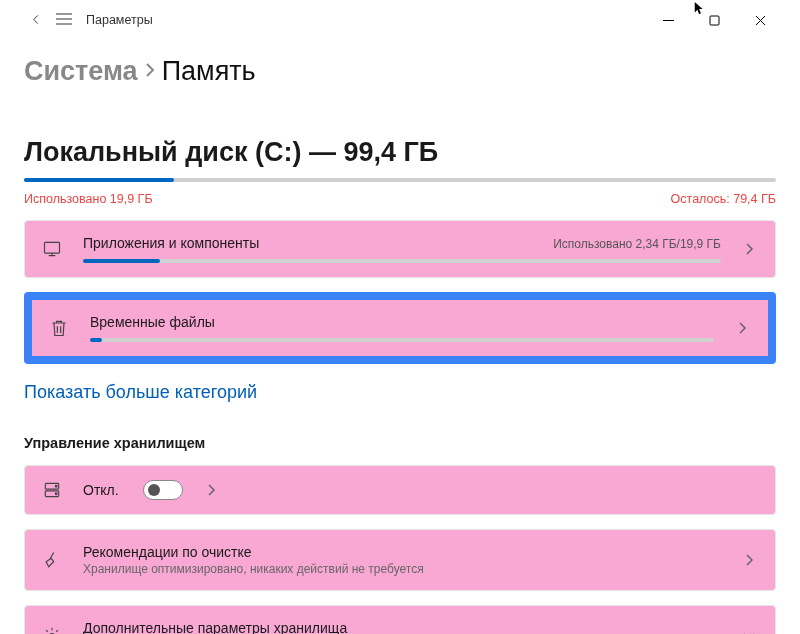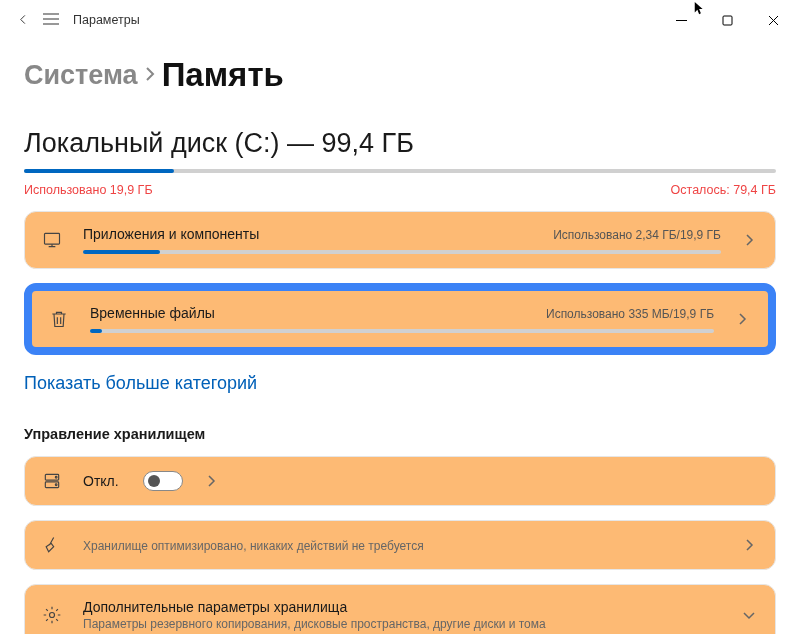--- a/index.html
+++ b/index.html
@@ -9,21 +9,21 @@
     color: #1a1a1a;
     width: 800px;
     height: 634px;
     overflow: hidden;
     position: relative;
   }
   .titlebar {
     height: 40px;
     display: flex;
     align-items: center;
-    padding: 0 4px;
+    padding: 0 17px;
   }
   .titlebar .left {
     display: flex;
     align-items: center;
     gap: 14px;
     padding-left: 14px;
   }
   .titlebar .title {
     font-size: 12.5px;
     color: #333;
@@ -44,26 +44,26 @@
   }
   .breadcrumb .bc-item {
     font-size: 27px;
     font-weight: 600;
     color: #888;
   }
   .breadcrumb .bc-sep {
     font-size: 20px; color: #888;
   }
   .breadcrumb .bc-current {
-    font-size: 33px; font-weight: 700; color: #111;
+    font-size: 27px; font-weight: 400; color: #111;
   }
   .disk-title {
     font-size: 27px;
-    font-weight: 400;
-    margin-top: 34px;
+    font-weight: 700;
+    margin-top: 50px;
   }
   .big-bar {
     margin-top: 10px;
     height: 4px;
     background: #d0d0d0;
     border-radius: 2px;
     position: relative;
   }
   .big-bar .fill {
     position: absolute; left: 0; top: 0; bottom: 0;
@@ -71,27 +71,27 @@
     border-radius: 2px;
   }
   .usage-row {
     display: flex; justify-content: space-between;
     font-size: 12.5px; color: #ef4444;
     margin-top: 10px;
     text-align: center;
   }
   .card {
     border: 1px solid #e6e6e6;
-    border-radius: 12px;
+    border-radius: 4px;
     margin-top: 14px;
     padding: 14px 16px 14px 14px;
     display: flex;
     align-items: center;
     gap: 18px;
-    background: #fdba74;
+    background: #f9a8d4;
   }
   .card.highlighted {
     border: 8px solid #3b82f6;
   }
   .card .icn {
     width: 26px; display:flex; align-items:center; justify-content:center;
     color: #333;
     flex-shrink: 0;
   }
   .card .body { flex: 1; min-width:0; }
@@ -234,21 +234,20 @@
   
   <div class="card highlighted">
     <div class="icn">
       <svg class="icon-svg" viewBox="0 0 24 24" fill="none" stroke="#444" stroke-width="1.4">
         <path d="M4 6 H20 M9 6 V4 H15 V6 M6 6 L7 21 H17 L18 6 M10 10 V18 M14 10 V18"></path>
       </svg>
     </div>
     <div class="body">
       <div class="row1">
         <span class="label">Временные файлы</span>
-        <span class="stat">Использовано 335 МБ/19,9 ГБ</span>
       </div>
       <div class="mini-bar">
         <div class="fill" style="width:2%"></div>
       </div>
     </div>
     <div class="chev">
       <svg width="10" height="14" viewBox="0 0 10 14">
           <path d="M3 2 L8 7 L3 12" stroke="#666" stroke-width="1.5" fill="none"></path>
         </svg>
     </div>
@@ -282,20 +281,21 @@
   </div>
 
   
   <div class="card">
     <div class="icn">
       <svg class="icon-svg" viewBox="0 0 24 24" fill="none" stroke="#444" stroke-width="1.4">
         <path d="M14 3 L9 12 M5 14 L11 10 L14 14 L8 20 Z M8 20 L5 14"></path>
       </svg>
     </div>
     <div class="body">
+      <div class="label">Рекомендации по очистке</div>
       <div class="sub">Хранилище оптимизировано, никаких действий не требуется</div>
     </div>
     <div class="chev">
       <svg width="10" height="14" viewBox="0 0 10 14">
           <path d="M3 2 L8 7 L3 12" stroke="#666" stroke-width="1.5" fill="none"></path>
         </svg>
     </div>
   </div>
 
   

